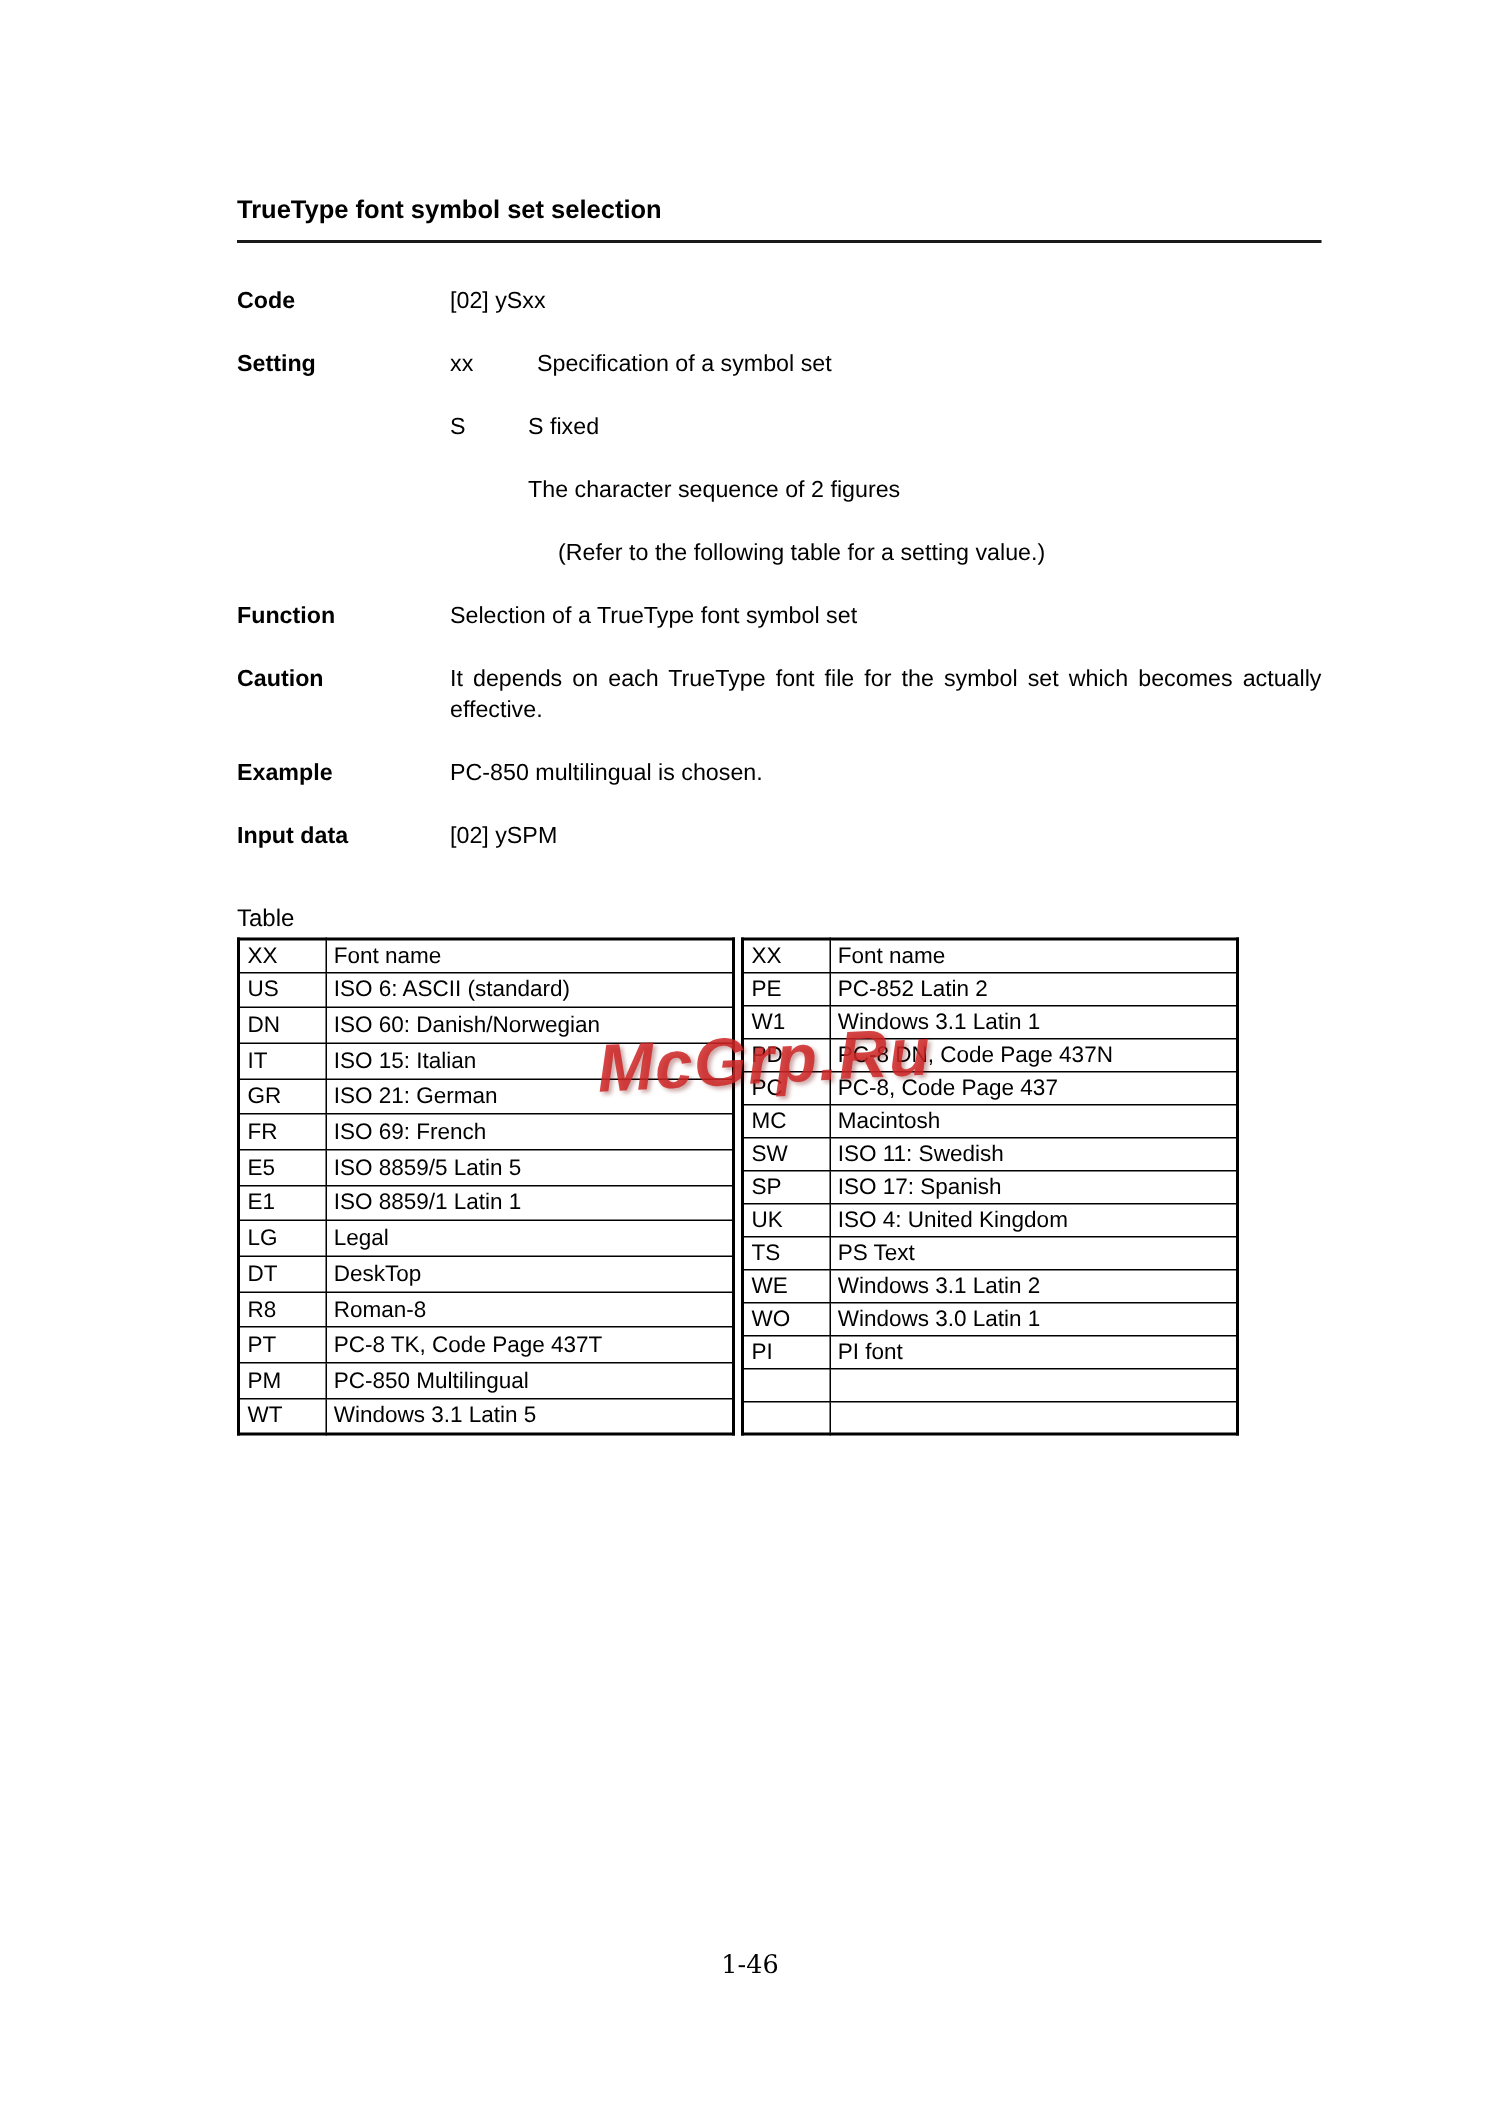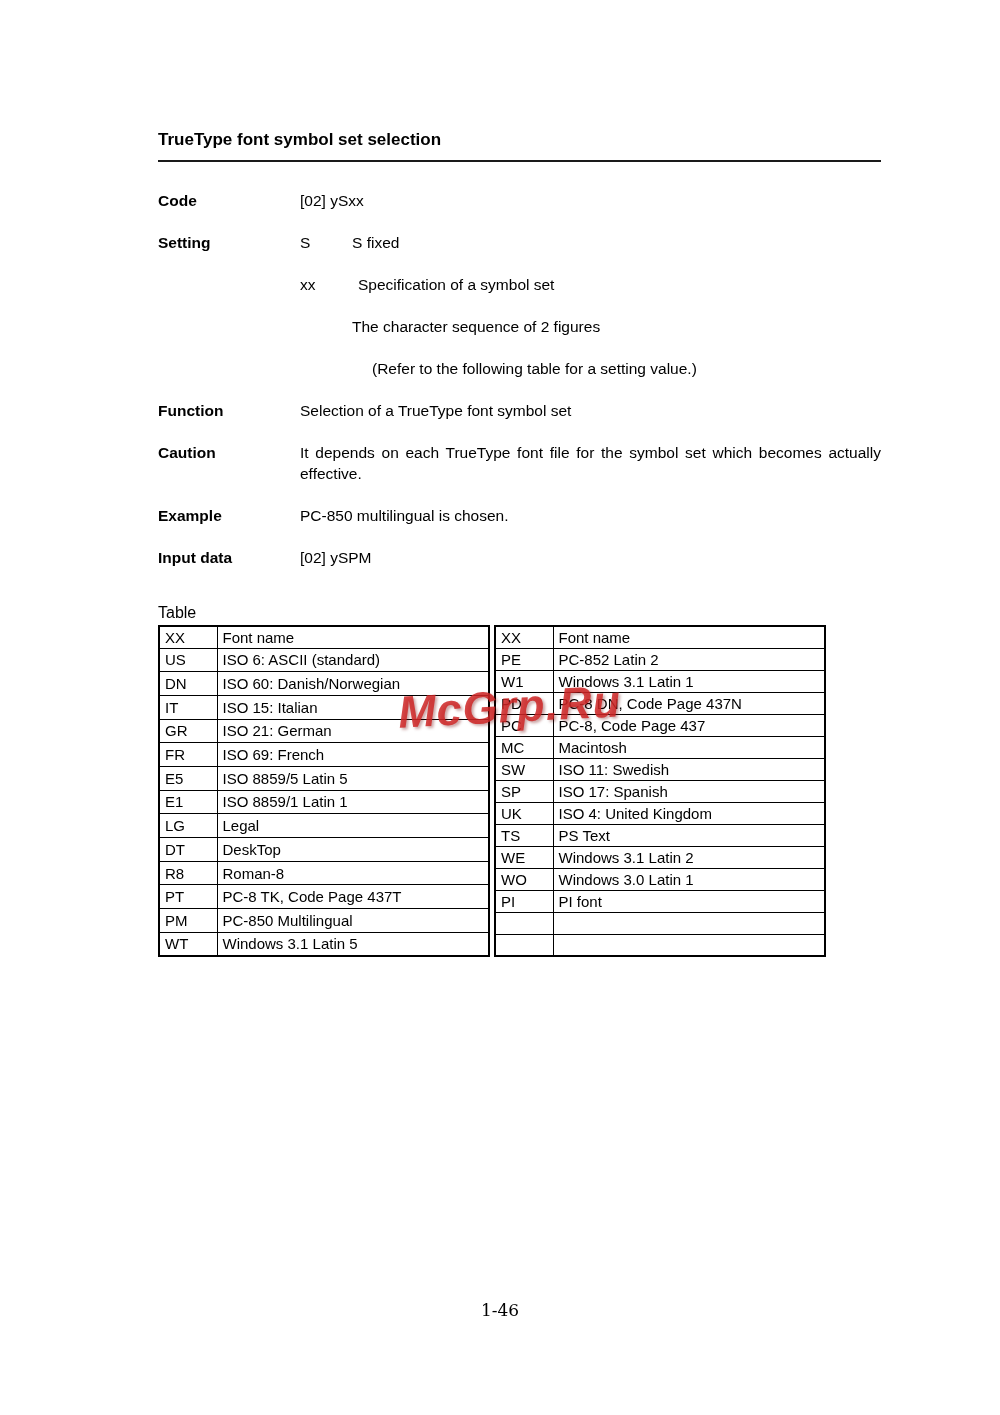--- a/index.html
+++ b/index.html
@@ -74,24 +74,24 @@
 
     <div class="def-row">
       <div class="def-label">Code</div>
       <div class="def-value">[02] ySxx</div>
     </div>
 
     <div class="def-row">
       <div class="def-label">Setting</div>
       <div class="def-value">
         <div class="sub-line">
-          <span class="key-s">S</span><span>S fixed</span>
+          <span class="key-xx">xx</span><span>Specification of a symbol set</span>
         </div>
         <div class="sub-line">
-          <span class="key-xx">xx</span><span>Specification of a symbol set</span>
+          <span class="key-s">S</span><span>S fixed</span>
         </div>
         <div class="sub-line indent-1">The character sequence of 2 figures</div>
         <div class="sub-line indent-2">(Refer to the following table for a setting value.)</div>
       </div>
     </div>
 
     <div class="def-row">
       <div class="def-label">Function</div>
       <div class="def-value">Selection of a TrueType font symbol set</div>
     </div>

